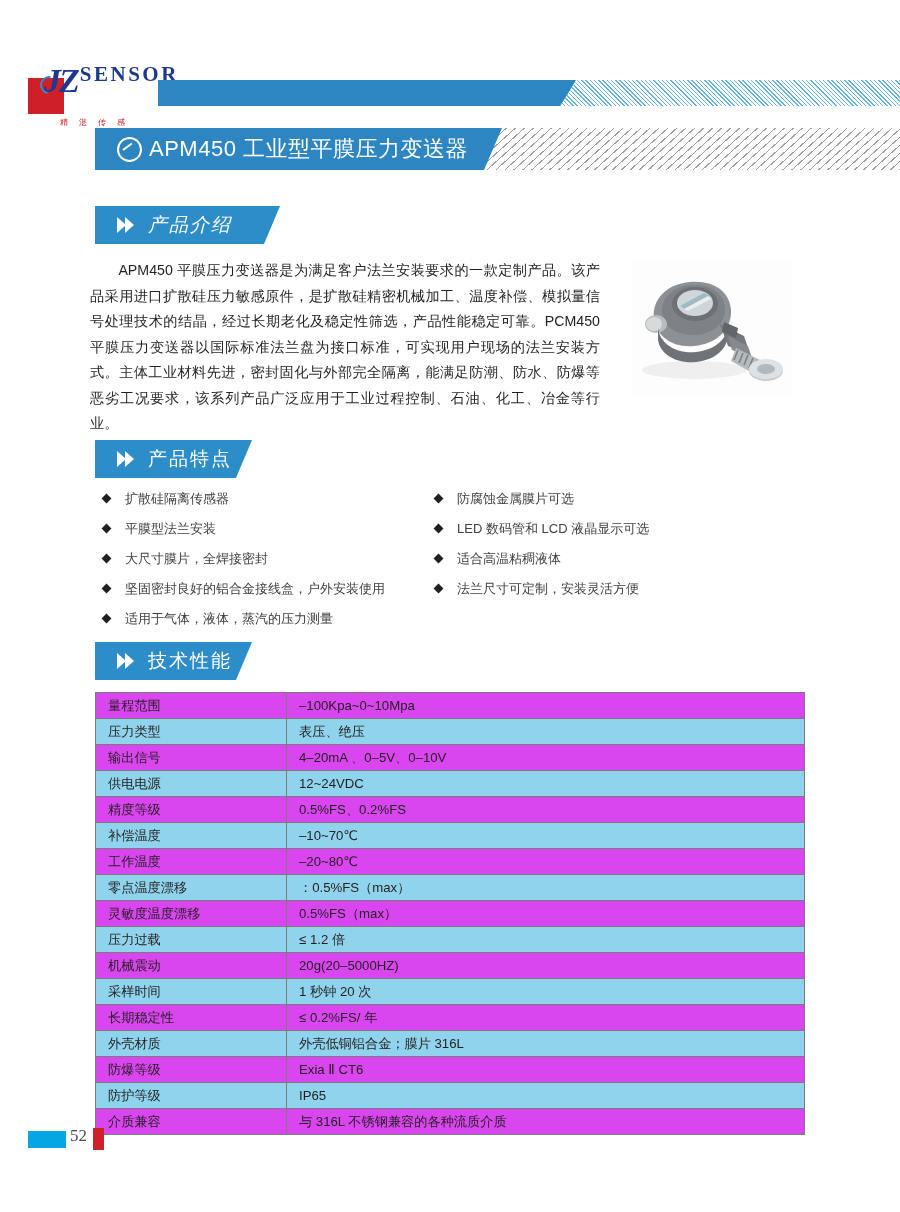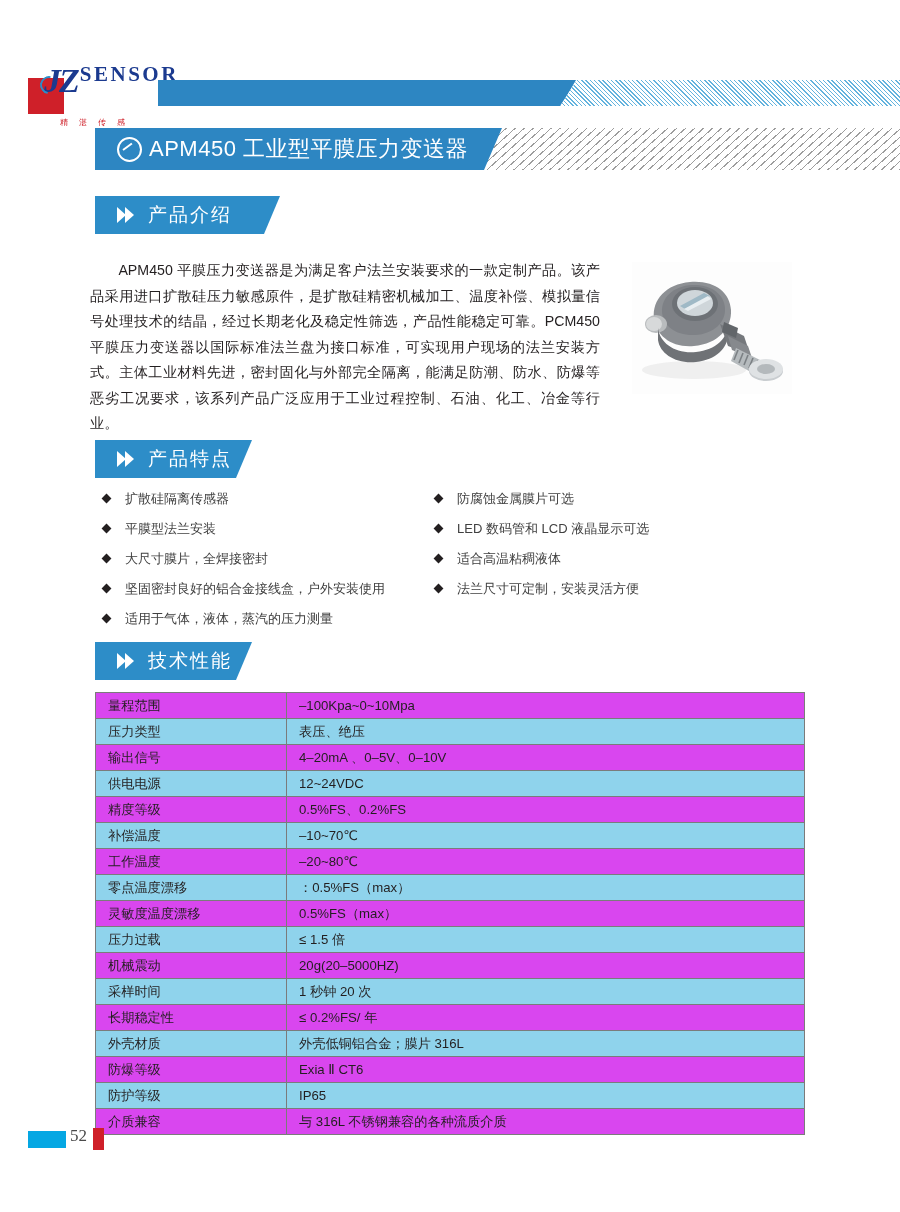--- a/index.html
+++ b/index.html
@@ -199,21 +199,21 @@
   }
   .chevron-icon span.c1 { left: 0; }
   .chevron-icon span.c2 { left: 8px; }
   .section-tag-label {
     color: #ffffff;
     font-size: 19px;
     letter-spacing: 2px;
     white-space: nowrap;
   }
 
-  #tag-intro    { left: 95px; top: 196px;  width: 185px; }
+  #tag-intro    { left: 95px; top: 206px;  width: 185px; font-style: italic; }
   #tag-features { left: 95px; top: 440px;  width: 157px; }
   #tag-specs    { left: 95px; top: 642px;  width: 157px; }
 
   
   .intro-text {
     position: absolute;
     left: 90px;
     top: 258px;
     width: 510px;
     font-size: 14.2px;
@@ -481,21 +481,21 @@
     <tr class="odd">
       <td class="k">零点温度漂移</td>
       <td class="v">：0.5%FS（max）</td>
     </tr>
     <tr class="even">
       <td class="k">灵敏度温度漂移</td>
       <td class="v">0.5%FS（max）</td>
     </tr>
     <tr class="odd">
       <td class="k">压力过载</td>
-      <td class="v">≤ 1.5 倍</td>
+      <td class="v">≤ 1.2 倍</td>
     </tr>
     <tr class="even">
       <td class="k">机械震动</td>
       <td class="v">20g(20–5000HZ)</td>
     </tr>
     <tr class="odd">
       <td class="k">采样时间</td>
       <td class="v">1 秒钟 20 次</td>
     </tr>
     <tr class="even">

